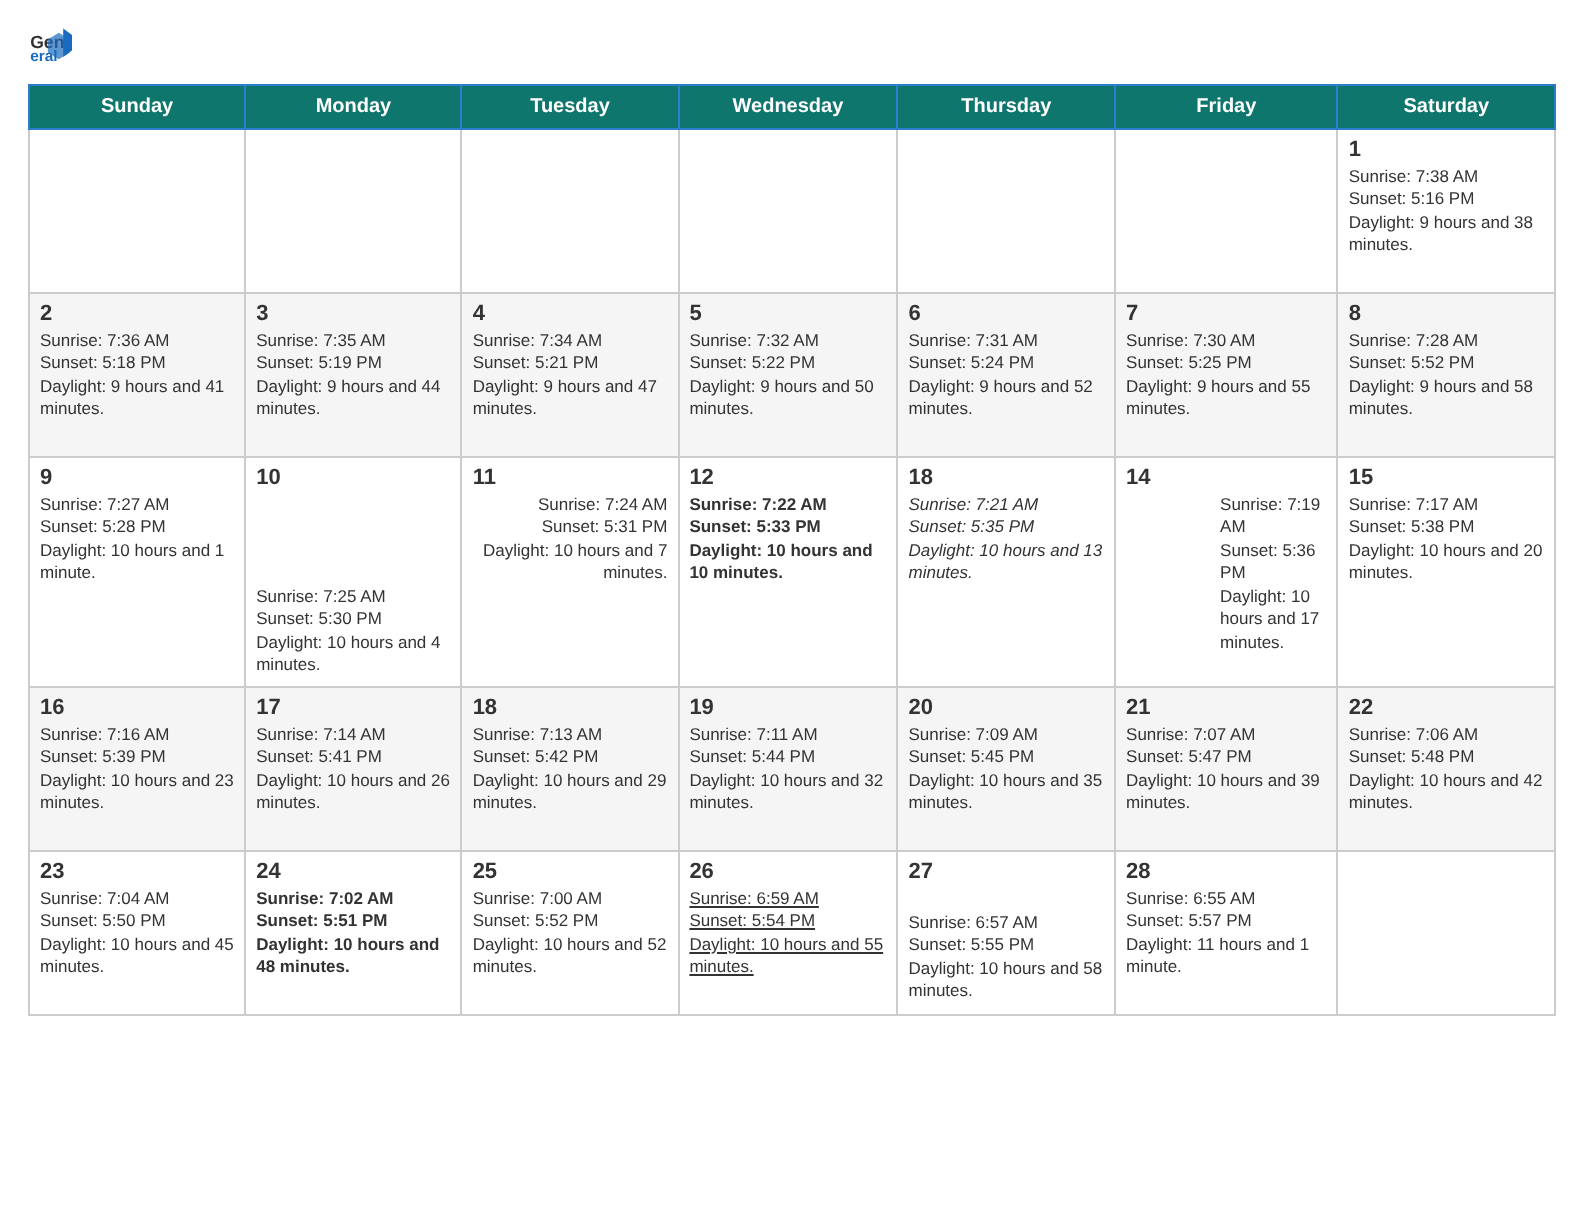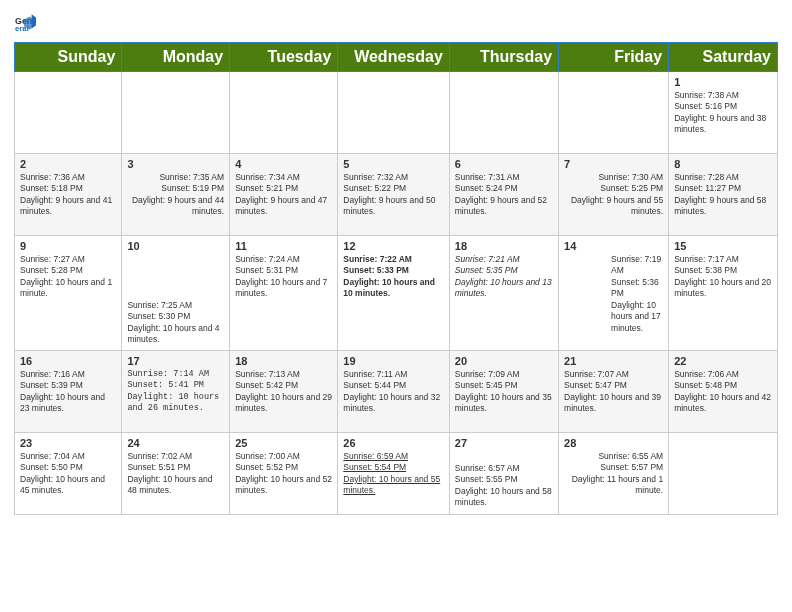--- a/index.html
+++ b/index.html
@@ -42,25 +42,25 @@
       color: #555;
       margin-top: 2px;
     }
     .calendar {
       width: 100%;
       border-collapse: collapse;
       margin-top: 8px;
       font-size: 9.5px;
     }
     .calendar thead th {
-      background-color: #4d7c0f;
+      background-color: #0f766e;
       color: #fff;
-      text-align: right;
+      text-align: center;
       padding: 5px 6px;
-      font-size: 16px;
+      font-size: 10px;
       font-weight: bold;
       border: 1px solid #2e7ecf;
     }
     .calendar tbody td {
       vertical-align: top;
       border: 1px solid #ccc;
       padding: 4px 5px;
       width: 113px;
       min-height: 75px;
       height: 82px;
@@ -138,21 +138,21 @@
         </tr>
         <tr>
           <td>
             <span class="day-number">2</span>
             <div class="day-info" style="white-space: pre-line;">Sunrise: 7:36 AM
 Sunset: 5:18 PM
 Daylight: 9 hours and 41 minutes.</div>
           </td>
           <td>
             <span class="day-number">3</span>
-            <div class="day-info" style="white-space: pre-line; text-align: right;">Sunrise: 7:35 AM
+            <div class="day-info" style="white-space: pre-line;">Sunrise: 7:35 AM
 Sunset: 5:19 PM
 Daylight: 9 hours and 44 minutes.</div>
           </td>
           <td>
             <span class="day-number">4</span>
             <div class="day-info" style="white-space: pre-line;">Sunrise: 7:34 AM
 Sunset: 5:21 PM
 Daylight: 9 hours and 47 minutes.</div>
           </td>
           <td>
@@ -162,47 +162,47 @@
 Daylight: 9 hours and 50 minutes.</div>
           </td>
           <td>
             <span class="day-number">6</span>
             <div class="day-info" style="white-space: pre-line;">Sunrise: 7:31 AM
 Sunset: 5:24 PM
 Daylight: 9 hours and 52 minutes.</div>
           </td>
           <td>
             <span class="day-number">7</span>
-            <div class="day-info" style="white-space: pre-line; text-align: right;">Sunrise: 7:30 AM
+            <div class="day-info" style="white-space: pre-line;">Sunrise: 7:30 AM
 Sunset: 5:25 PM
 Daylight: 9 hours and 55 minutes.</div>
           </td>
           <td>
             <span class="day-number">8</span>
             <div class="day-info" style="white-space: pre-line;">Sunrise: 7:28 AM
-Sunset: 11:27 PM
+Sunset: 5:52 PM
 Daylight: 9 hours and 58 minutes.</div>
           </td>
         </tr>
         <tr>
           <td>
             <span class="day-number">9</span>
             <div class="day-info" style="white-space: pre-line;">Sunrise: 7:27 AM
 Sunset: 5:28 PM
 Daylight: 10 hours and 1 minute.</div>
           </td>
           <td>
             <span class="day-number">10</span>
             <div class="day-info" style="white-space: pre-line; margin-top: 48px;">Sunrise: 7:25 AM
 Sunset: 5:30 PM
 Daylight: 10 hours and 4 minutes.</div>
           </td>
           <td>
             <span class="day-number">11</span>
-            <div class="day-info" style="white-space: pre-line;">Sunrise: 7:24 AM
+            <div class="day-info" style="white-space: pre-line; text-align: right;">Sunrise: 7:24 AM
 Sunset: 5:31 PM
 Daylight: 10 hours and 7 minutes.</div>
           </td>
           <td>
             <span class="day-number">12</span>
             <div class="day-info" style="white-space: pre-line; font-weight: bold;">Sunrise: 7:22 AM
 Sunset: 5:33 PM
 Daylight: 10 hours and 10 minutes.</div>
           </td>
           <td>
@@ -226,21 +226,21 @@
         </tr>
         <tr>
           <td>
             <span class="day-number">16</span>
             <div class="day-info" style="white-space: pre-line;">Sunrise: 7:16 AM
 Sunset: 5:39 PM
 Daylight: 10 hours and 23 minutes.</div>
           </td>
           <td>
             <span class="day-number">17</span>
-            <div class="day-info" style="white-space: pre-line; font-family: Liberation Mono, monospace;">Sunrise: 7:14 AM
+            <div class="day-info" style="white-space: pre-line;">Sunrise: 7:14 AM
 Sunset: 5:41 PM
 Daylight: 10 hours and 26 minutes.</div>
           </td>
           <td>
             <span class="day-number">18</span>
             <div class="day-info" style="white-space: pre-line;">Sunrise: 7:13 AM
 Sunset: 5:42 PM
 Daylight: 10 hours and 29 minutes.</div>
           </td>
           <td>
@@ -270,21 +270,21 @@
         </tr>
         <tr>
           <td>
             <span class="day-number">23</span>
             <div class="day-info" style="white-space: pre-line;">Sunrise: 7:04 AM
 Sunset: 5:50 PM
 Daylight: 10 hours and 45 minutes.</div>
           </td>
           <td>
             <span class="day-number">24</span>
-            <div class="day-info" style="white-space: pre-line;">Sunrise: 7:02 AM
+            <div class="day-info" style="white-space: pre-line; font-weight: bold;">Sunrise: 7:02 AM
 Sunset: 5:51 PM
 Daylight: 10 hours and 48 minutes.</div>
           </td>
           <td>
             <span class="day-number">25</span>
             <div class="day-info" style="white-space: pre-line;">Sunrise: 7:00 AM
 Sunset: 5:52 PM
 Daylight: 10 hours and 52 minutes.</div>
           </td>
           <td>
@@ -294,21 +294,21 @@
 Daylight: 10 hours and 55 minutes.</div>
           </td>
           <td>
             <span class="day-number">27</span>
             <div class="day-info" style="white-space: pre-line; margin-top: 14px;">Sunrise: 6:57 AM
 Sunset: 5:55 PM
 Daylight: 10 hours and 58 minutes.</div>
           </td>
           <td>
             <span class="day-number">28</span>
-            <div class="day-info" style="white-space: pre-line; text-align: right;">Sunrise: 6:55 AM
+            <div class="day-info" style="white-space: pre-line;">Sunrise: 6:55 AM
 Sunset: 5:57 PM
 Daylight: 11 hours and 1 minute.</div>
           </td>
           <td class="empty-cell"></td>
         </tr>
       </tbody>
   </table>
 </div>
 
 </body></html>

